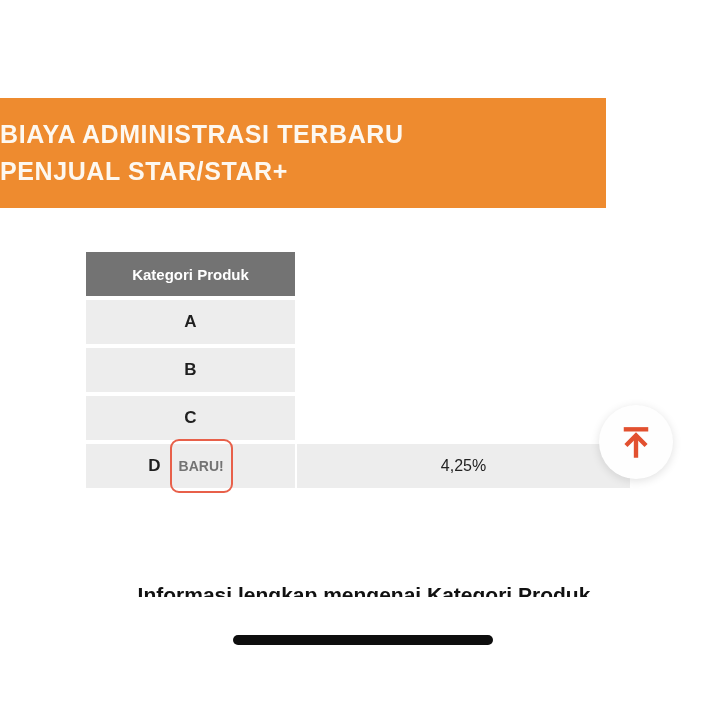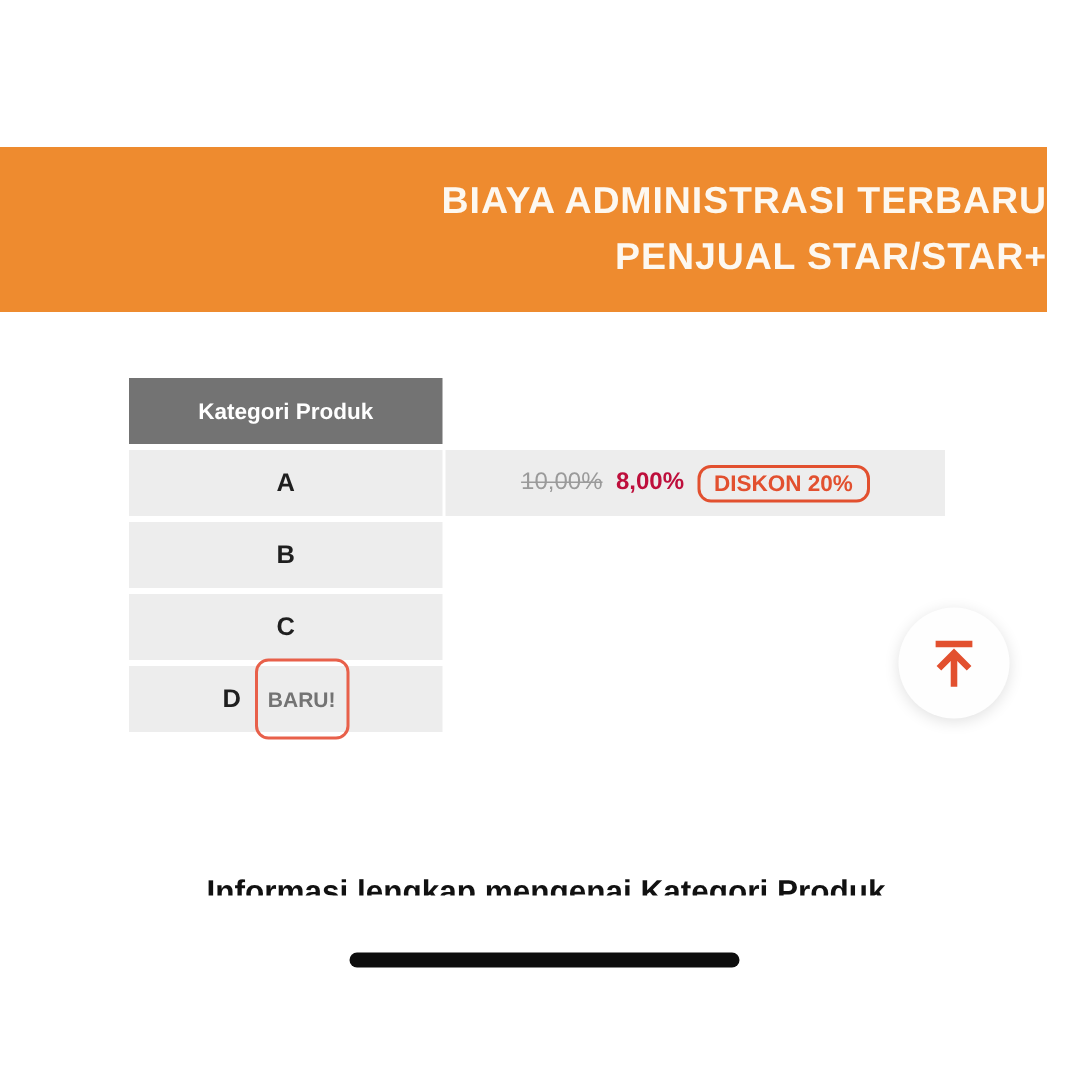--- a/index.html
+++ b/index.html
@@ -14,27 +14,27 @@
     height: 726px;
     background: #ffffff;
     overflow: hidden;
   }
 
   
   .banner {
     position: absolute;
     left: 0;
     top: 98px;
-    width: 698px;
+    width: 606px;
     height: 110px;
     background: #EE8B2F;
     display: flex;
     flex-direction: column;
     justify-content: center;
-    align-items: flex-end;
+    align-items: flex-start;
   }
   .banner-line {
     color: #FDF8F0;
     font-size: 25px;
     font-weight: bold;
     letter-spacing: 0.6px;
     line-height: 37px;
     text-align: center;
   }
 
@@ -179,43 +179,41 @@
   <div class="fee-table">
 
     <div class="t-row t-head">
       <div class="t-cell c-cat">Kategori Produk</div>
     </div>
 
     <div class="t-row t-body">
       <div class="t-cell c-cat">
         <span class="cat-label">A</span>
       </div>
-      <div class="t-cell c-fee">
-        <span class="fee-old">10,00%</span>
-        <span class="fee-new">8,00%</span>
-        <span class="badge badge-diskon">DISKON 20%</span>
-      </div>
     </div>
 
     <div class="t-row t-body">
       <div class="t-cell c-cat">
         <span class="cat-label">B</span>
       </div>
     </div>
 
     <div class="t-row t-body">
       <div class="t-cell c-cat">
         <span class="cat-label">C</span>
       </div>
     </div>
 
     <div class="t-row t-body">
       <div class="t-cell c-cat">
         <span class="cat-label">D</span>
         <span class="badge badge-baru">BARU!</span>
+      </div>
+      <div class="t-cell c-fee">
+        <span class="fee-value">4,25%</span>
       </div>
     </div>
 
   </div>
 
 
   <div class="clipped-line">Informasi lengkap mengenai Kategori Produk</div>
 
   <button class="scroll-top">
     <span style="display:flex;">

